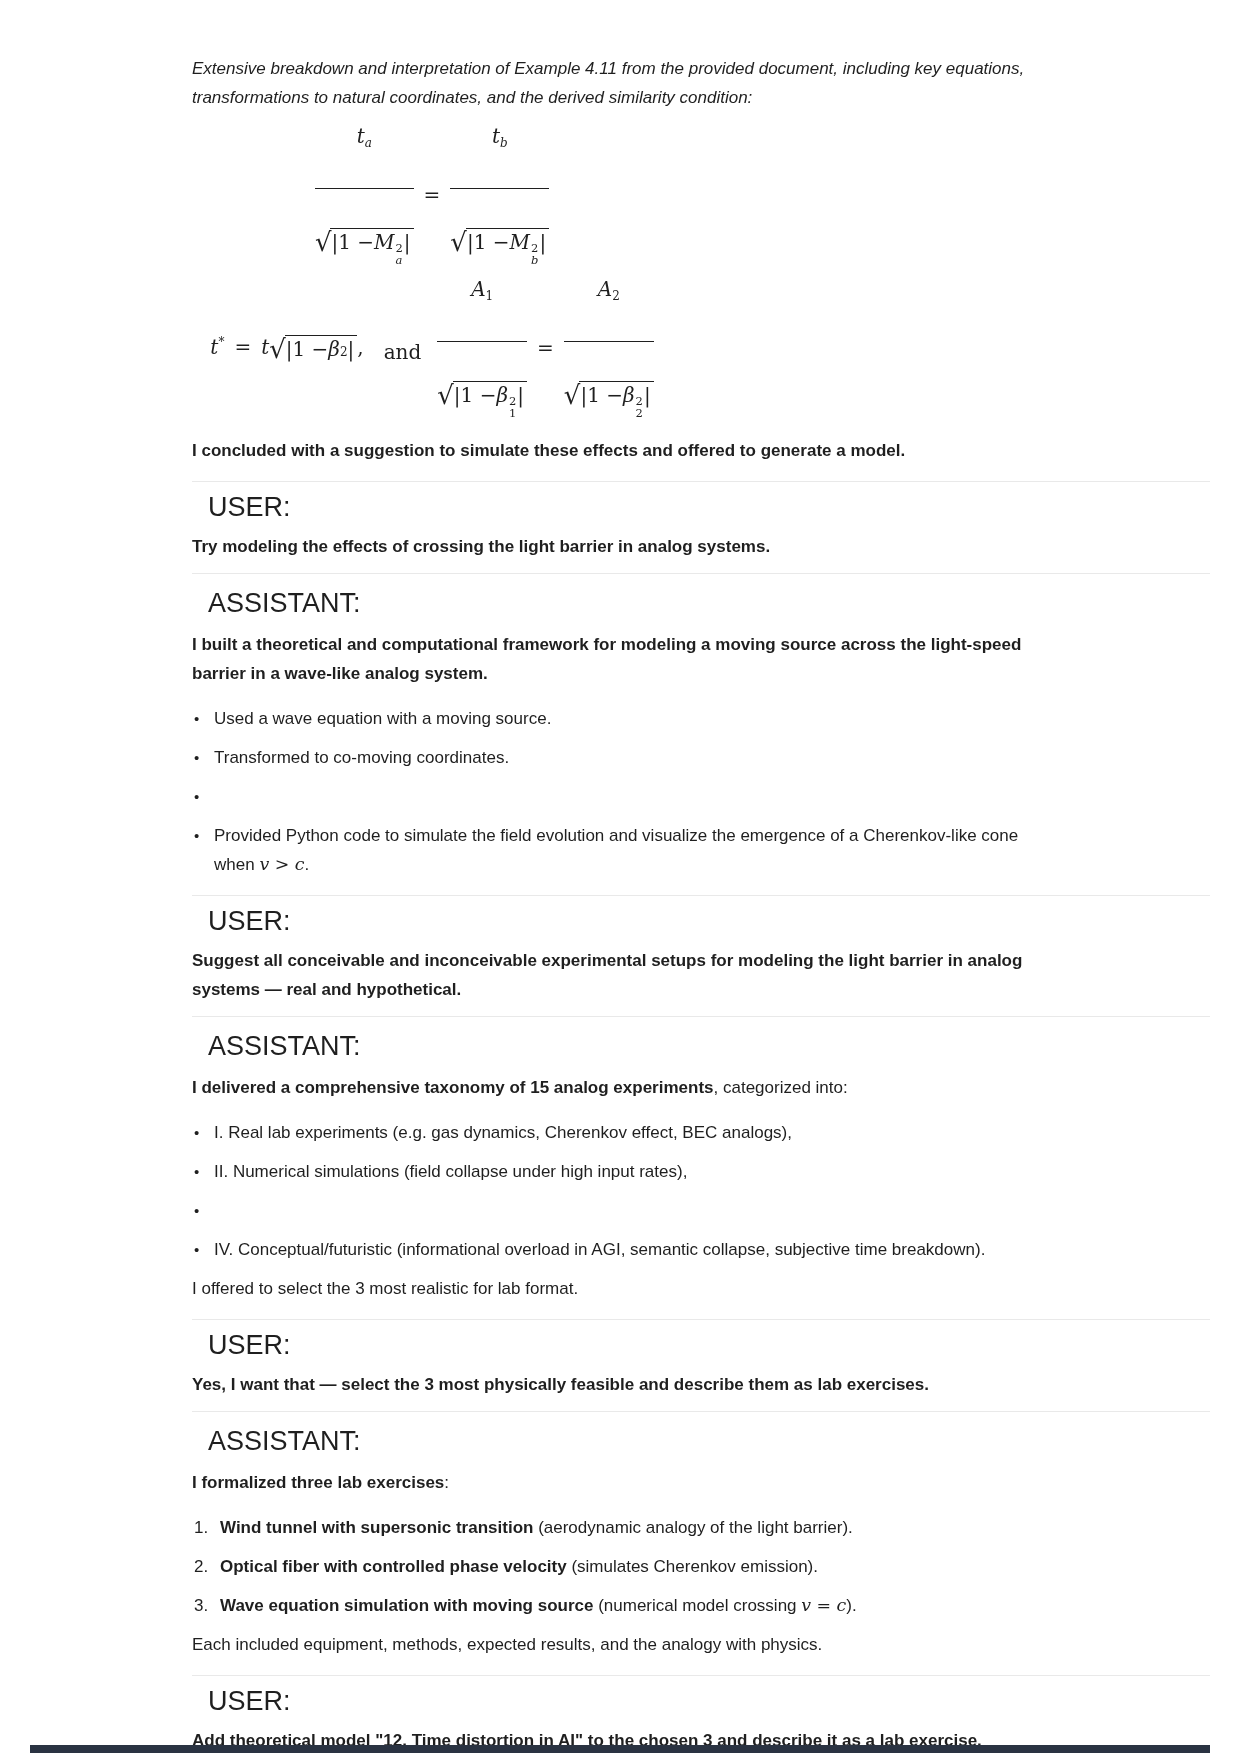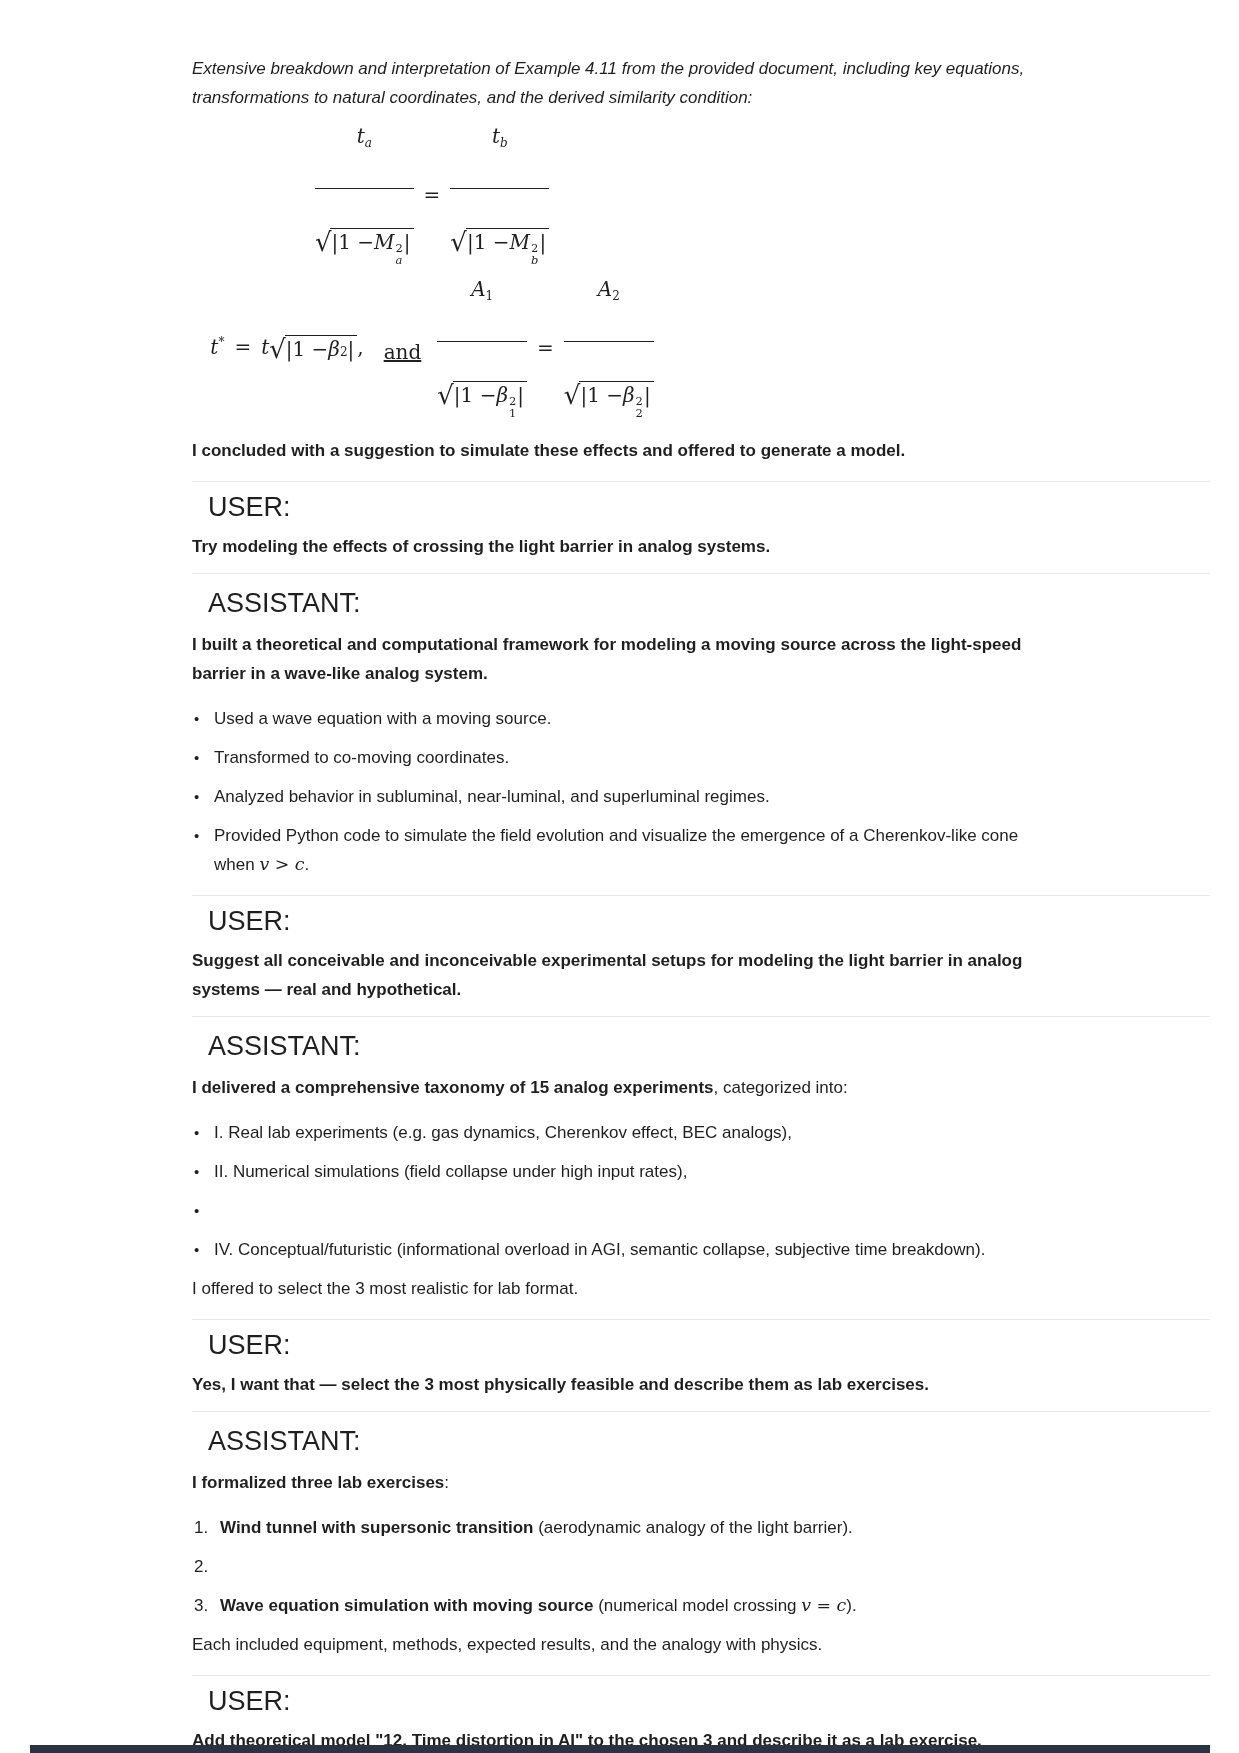--- a/index.html
+++ b/index.html
@@ -24,21 +24,21 @@
   
   .im{font-family:"DejaVu Serif","Liberation Serif",serif;font-style:italic;font-size:1.02em;}
   
   .eq-wrap{display:flex;justify-content:center;align-items:center;width:480px;
            font-size:20px;color:#1f1f1f;}
   .eq1{margin:14px 0 12px;}
   .eq2{margin:16px 0 20px;}
   .mi{font-family:"DejaVu Serif","Liberation Serif",serif;font-style:italic;}
   .mn,.mrel,.mword{font-family:"DejaVu Serif","Liberation Serif",serif;font-style:normal;}
   .mrel{margin:0 10px;}
-  .mword{margin:8px 16px 0 20px;text-decoration:underline;}
+  .mword{margin:8px 16px 0 20px;}
   .bsub{font-family:"DejaVu Serif","Liberation Serif",serif;font-size:12px;vertical-align:-0.3em;}
   .bsup{font-family:"DejaVu Serif","Liberation Serif",serif;font-size:12px;vertical-align:0.45em;}
   .frac{display:inline-flex;flex-direction:column;align-items:center;vertical-align:middle;gap:36px;}
   .num{padding:0 6px 3px;line-height:1;}
   .fbar{align-self:stretch;height:1.5px;background:#1f1f1f;}
   .den{padding-top:3px;display:inline-flex;align-items:flex-start;line-height:1.15;}
   .sqrtgrp{display:inline-flex;align-items:flex-start;line-height:1.15;}
   .rsign{font-size:1.3em;line-height:1;font-family:"DejaVu Sans",sans-serif;margin-right:-1px;transform:translateY(0.03em);}
   .rad{border-top:1.5px solid #1f1f1f;padding:2px 3px 0 1px;display:inline-flex;align-items:baseline;white-space:nowrap;}
   .ss{display:inline-flex;flex-direction:column;align-items:flex-start;font-size:11.5px;line-height:1.05;margin:0 1px;transform:translateY(0.22em);font-family:"DejaVu Serif","Liberation Serif",serif;}
@@ -158,21 +158,20 @@
       <li class="bl">
           <span class="bdot">•</span>
           <span class="litext">Used a wave equation with a moving source.</span>
         </li>
       <li class="bl">
           <span class="bdot">•</span>
           <span class="litext">Transformed to co-moving coordinates.</span>
         </li>
       <li class="bl">
           <span class="bdot">•</span>
-          <span class="litext">Analyzed behavior in subluminal, near-luminal, and superluminal regimes.</span>
         </li>
       <li class="bl">
           <span class="bdot">•</span>
           <span class="litext"><span>Provided Python code to simulate the field evolution and visualize the emergence of a Cherenkov-like cone when </span><span class="im">v &gt; c</span><span>.</span></span>
         </li>
     </ul>
 
     <section class="user-block">
       <div class="role">USER:</div>
       <p class="txt msg">Suggest all conceivable and inconceivable experimental setups for modeling the light barrier in analog systems — real and hypothetical.</p>
@@ -204,20 +203,21 @@
     </section>
     <div class="role asst-label">ASSISTANT:</div>
     <p class="txt"><span class="bold">I formalized three lab exercises</span><span>:</span></p>
     <ol class="nlist">
       <li class="nl">
           <span class="nnum">1.</span>
           <span class="litext"><span class="bold">Wind tunnel with supersonic transition</span><span> (aerodynamic analogy of the light barrier).</span></span>
         </li>
       <li class="nl">
           <span class="nnum">2.</span>
+          <span class="litext"><span class="bold">Optical fiber with controlled phase velocity</span><span> (simulates Cherenkov emission).</span></span>
         </li>
       <li class="nl">
           <span class="nnum">3.</span>
           <span class="litext"><span class="bold">Wave equation simulation with moving source</span><span> (numerical model crossing </span><span class="im">v = c</span><span>).</span></span>
         </li>
     </ol>
     <p class="txt">Each included equipment, methods, expected results, and the analogy with physics.</p>
 
     <section class="user-block">
       <div class="role">USER:</div>

